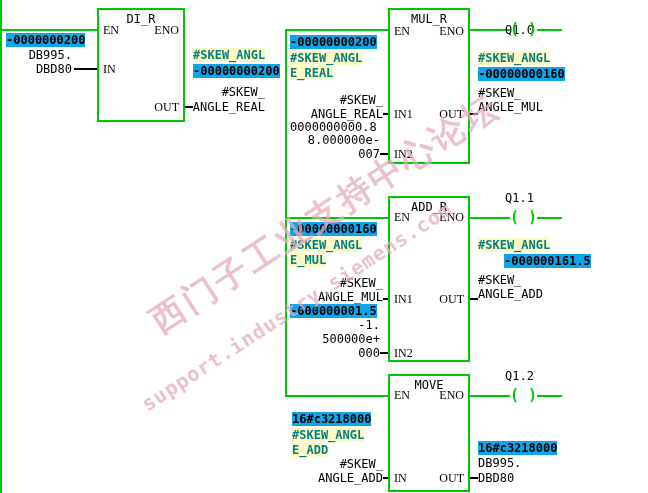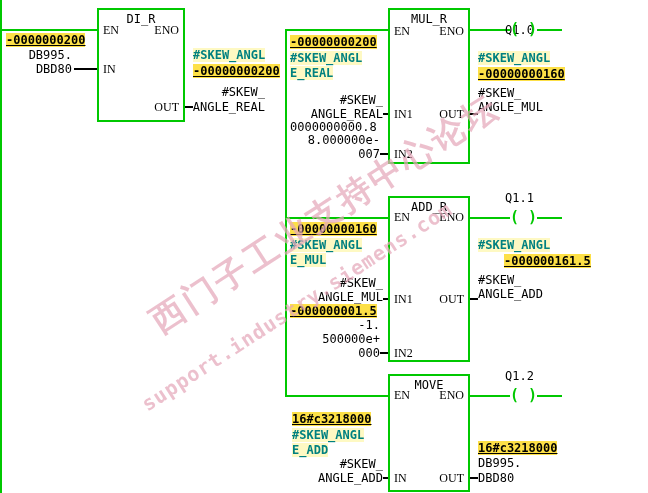--- a/index.html
+++ b/index.html
@@ -4,21 +4,21 @@
 <style>
   * { margin:0; padding:0; box-sizing:border-box; }
   html,body { background:#ffffff; }
   .stage {
     position:relative; width:648px; height:493px; overflow:hidden;
     background:#ffffff; color:#000;
     font-family:"DejaVu Sans Mono","Liberation Mono",monospace;
     font-size:12px; line-height:14px;
   }
   .t { position:absolute; white-space:pre; }
-  .status { background:#fde047; font-weight:bold;text-decoration:underline; }
+  .status { background:#0ea5e9; font-weight:bold; }
   .boldv { font-weight:normal; }
   .sym { color:#008080; font-weight:bold; background:#fef9c3; }
   .wire { position:absolute; background:#00c800; }
   .bwire { position:absolute; background:#000000; }
   .h { height:2px; } .v { width:2px; }
   .blk { position:absolute; border:2px solid #00c800; background:#ffffff; }
   .blk .title { position:absolute; top:2px; left:0; right:0; text-align:center; }
   .pin { position:absolute; white-space:pre;font-family:Liberation Serif, serif; }
   .coil { position:absolute; color:#00c800; font-weight:bold; font-size:15px; line-height:15px; white-space:pre; }
   .coil-label { position:absolute; white-space:pre; }

